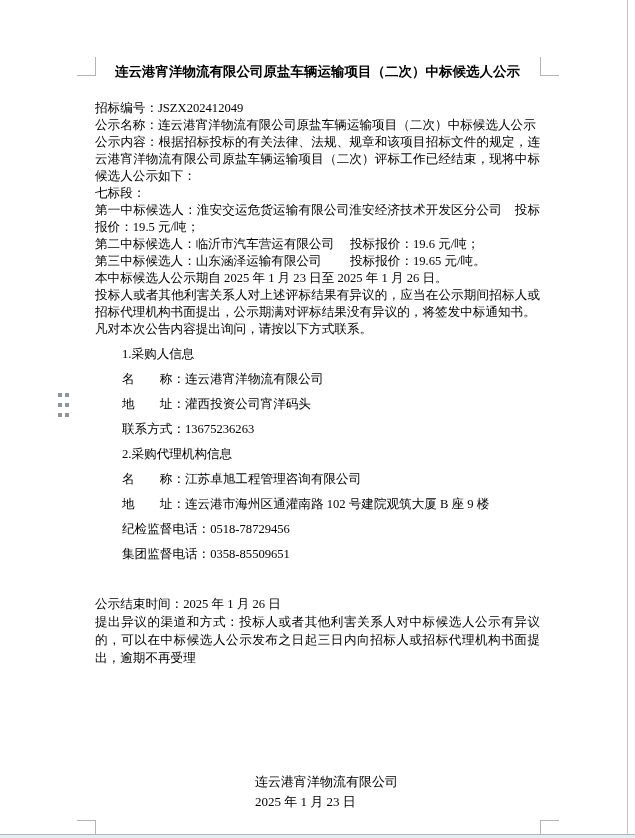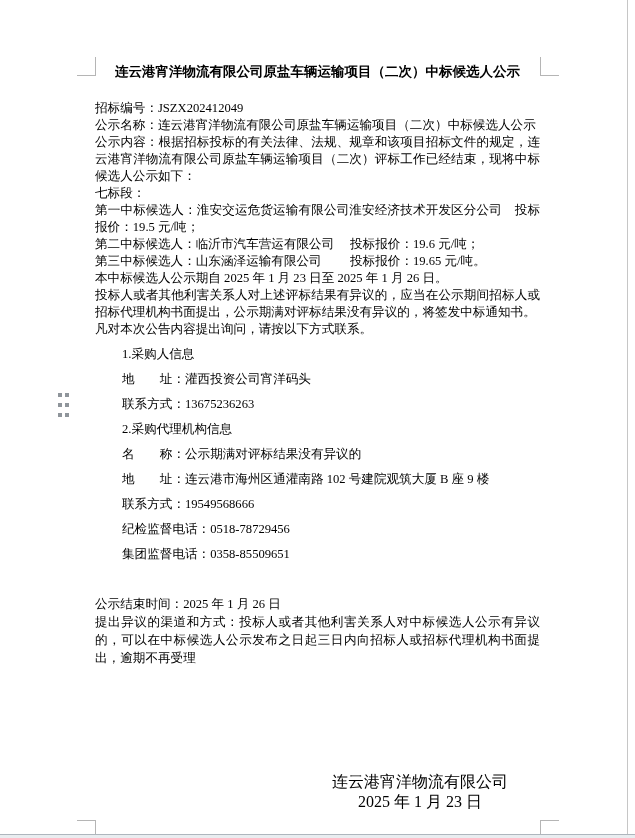--- a/index.html
+++ b/index.html
@@ -31,22 +31,22 @@
     margin:0 0 18px 0; font-size:13.5px; line-height:20px; font-weight:bold; text-align:center;
     font-family:"Liberation Sans","DejaVu Sans",sans-serif;
   }
   .content p { margin:0; font-size:12.6px; line-height:17px; text-align:justify; word-break:break-all; }
   .content p b { font-family:"Liberation Sans","DejaVu Sans",sans-serif; font-weight:normal; }
   .contacts { margin-top:2px; }
   .contacts p { padding-left:27px; margin-top:8px; text-align:left; word-break:normal; }
   .closing { margin-top:32px; }
   .closing p { line-height:18px; }
 
-  .signature { position:absolute; left:255px; top:772px; width:330px; text-align:center;
-    font-size:16px; line-height:20px; }
+  .signature { position:absolute; left:255px; top:772px; width:330px; 
+    font-size:13px; line-height:20px; }
 </style>
 </head>
 <body>
 
 <div>
 
   <div class="crop tl"></div>
   <div class="crop tr"></div>
   <div class="crop bl"></div>
   <div class="crop br"></div>
@@ -62,26 +62,26 @@
     <p>七标段：</p>
     <p>第一中标候选人：淮安交运危货运输有限公司淮安经济技术开发区分公司　投标报价：19.5 元/吨；</p>
     <p>第二中标候选人：临沂市汽车营运有限公司　 投标报价：19.6 元/吨；</p>
     <p>第三中标候选人：山东涵泽运输有限公司　　 投标报价：19.65 元/吨。</p>
     <p>本中标候选人公示期自 2025 年 1 月 23 日至 2025 年 1 月 26 日。</p>
     <p>投标人或者其他利害关系人对上述评标结果有异议的，应当在公示期间招标人或招标代理机构书面提出，公示期满对评标结果没有异议的，将签发中标通知书。</p>
     <p>凡对本次公告内容提出询问，请按以下方式联系。</p>
 
     <div class="contacts">
       <p>1.采购人信息</p>
+      <p>名　　称：连云港宵洋物流有限公司</p>
       <p>地　　址：灌西投资公司宵洋码头</p>
       <p>联系方式：13675236263</p>
       <p>2.采购代理机构信息</p>
-      <p>名　　称：公示期满对评标结果没有异议的</p>
+      <p>名　　称：江苏卓旭工程管理咨询有限公司</p>
       <p>地　　址：连云港市海州区通灌南路 102 号建院观筑大厦 B 座 9 楼</p>
-      <p>联系方式：19549568666</p>
       <p>纪检监督电话：0518-78729456</p>
       <p>集团监督电话：0358-85509651</p>
     </div>
 
     <div class="closing">
       <p><b>公示结束时间：</b><span>2025 年 1 月 26 日</span></p>
       <p><b>提出异议的渠道和方式：</b><span>投标人或者其他利害关系人对中标候选人公示有异议的，可以在中标候选人公示发布之日起三日内向招标人或招标代理机构书面提出，逾期不再受理</span></p>
     </div>
   </div>
 

